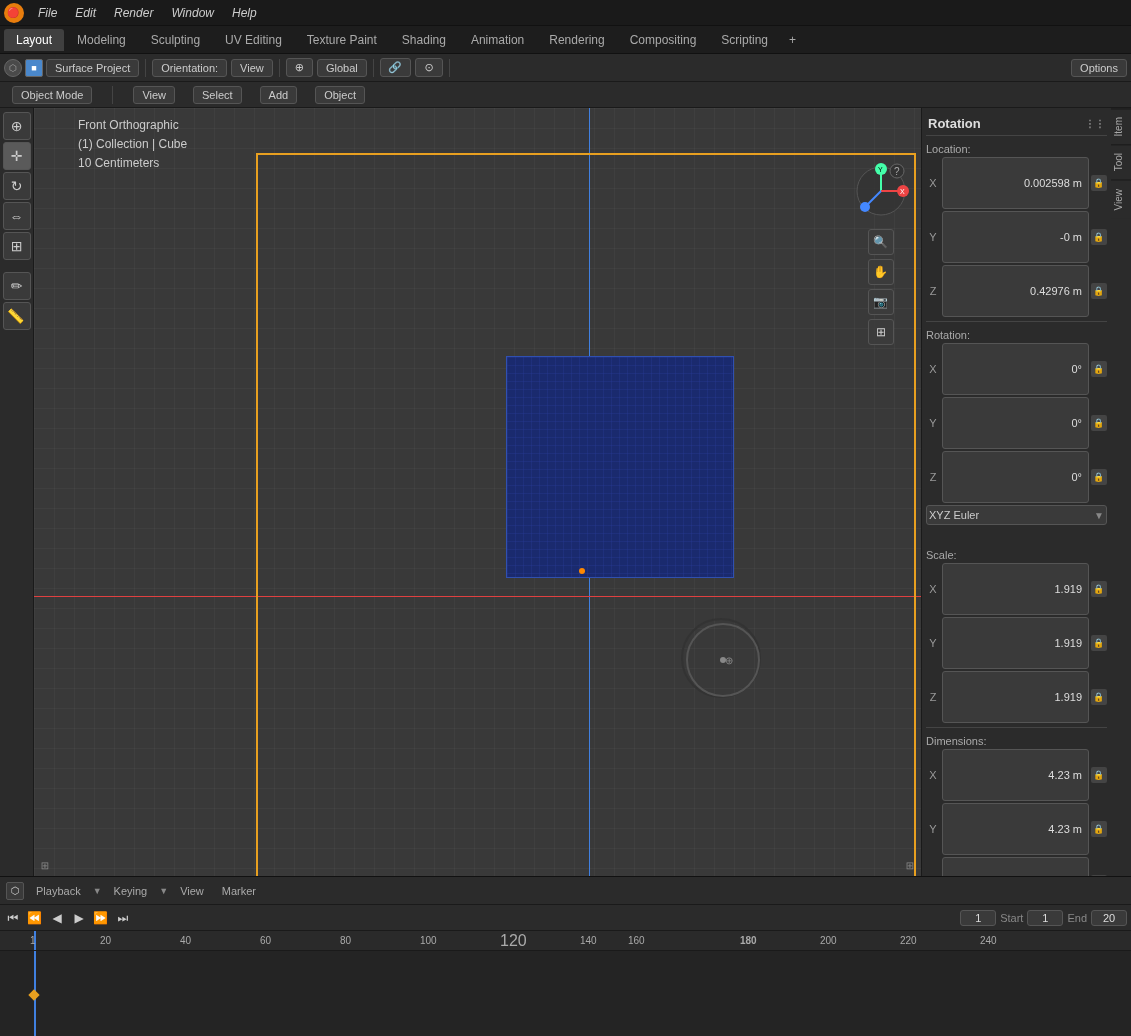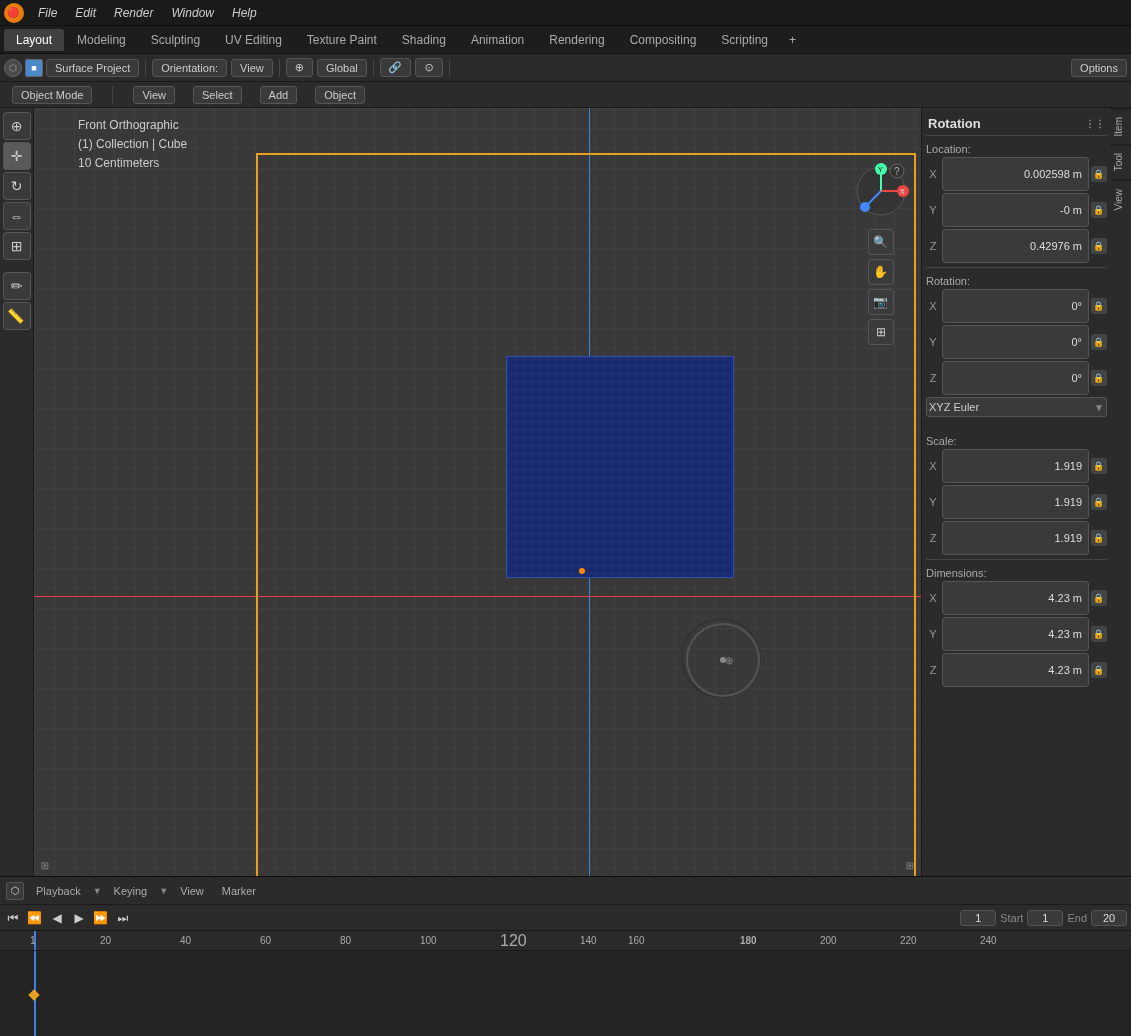--- a/index.html
+++ b/index.html
@@ -262,21 +262,21 @@
       color: #999;
       width: 14px;
       font-size: 11px;
       text-align: center;
     }
     .prop-value {
       flex: 1;
       background: #3a3a3a;
       border: 1px solid #555;
       border-radius: 3px;
-      padding: 10px 6px;
+      padding: 19px 6px;
       color: #ddd;
       font-size: 11px;
       text-align: right;
     }
     .prop-icon {
       width: 16px;
       height: 16px;
       background: #444;
       border-radius: 2px;
       display: flex;
@@ -287,21 +287,21 @@
       cursor: pointer;
     }
     .dropdown-row {
       display: flex;
       align-items: center;
       justify-content: space-between;
       padding: 3px 2px;
       background: #3a3a3a;
       border: 1px solid #555;
       border-radius: 3px;
-      margin-bottom: 15px;
+      margin-bottom: 21px;
       cursor: pointer;
     }
     .dropdown-label { color: #ccc; font-size: 11px; }
     .dropdown-arrow { color: #888; font-size: 10px; }
 
     
     #timeline-area {
       height: 170px;
       background: #1d1d1d;
       border-top: 1px solid #111;

